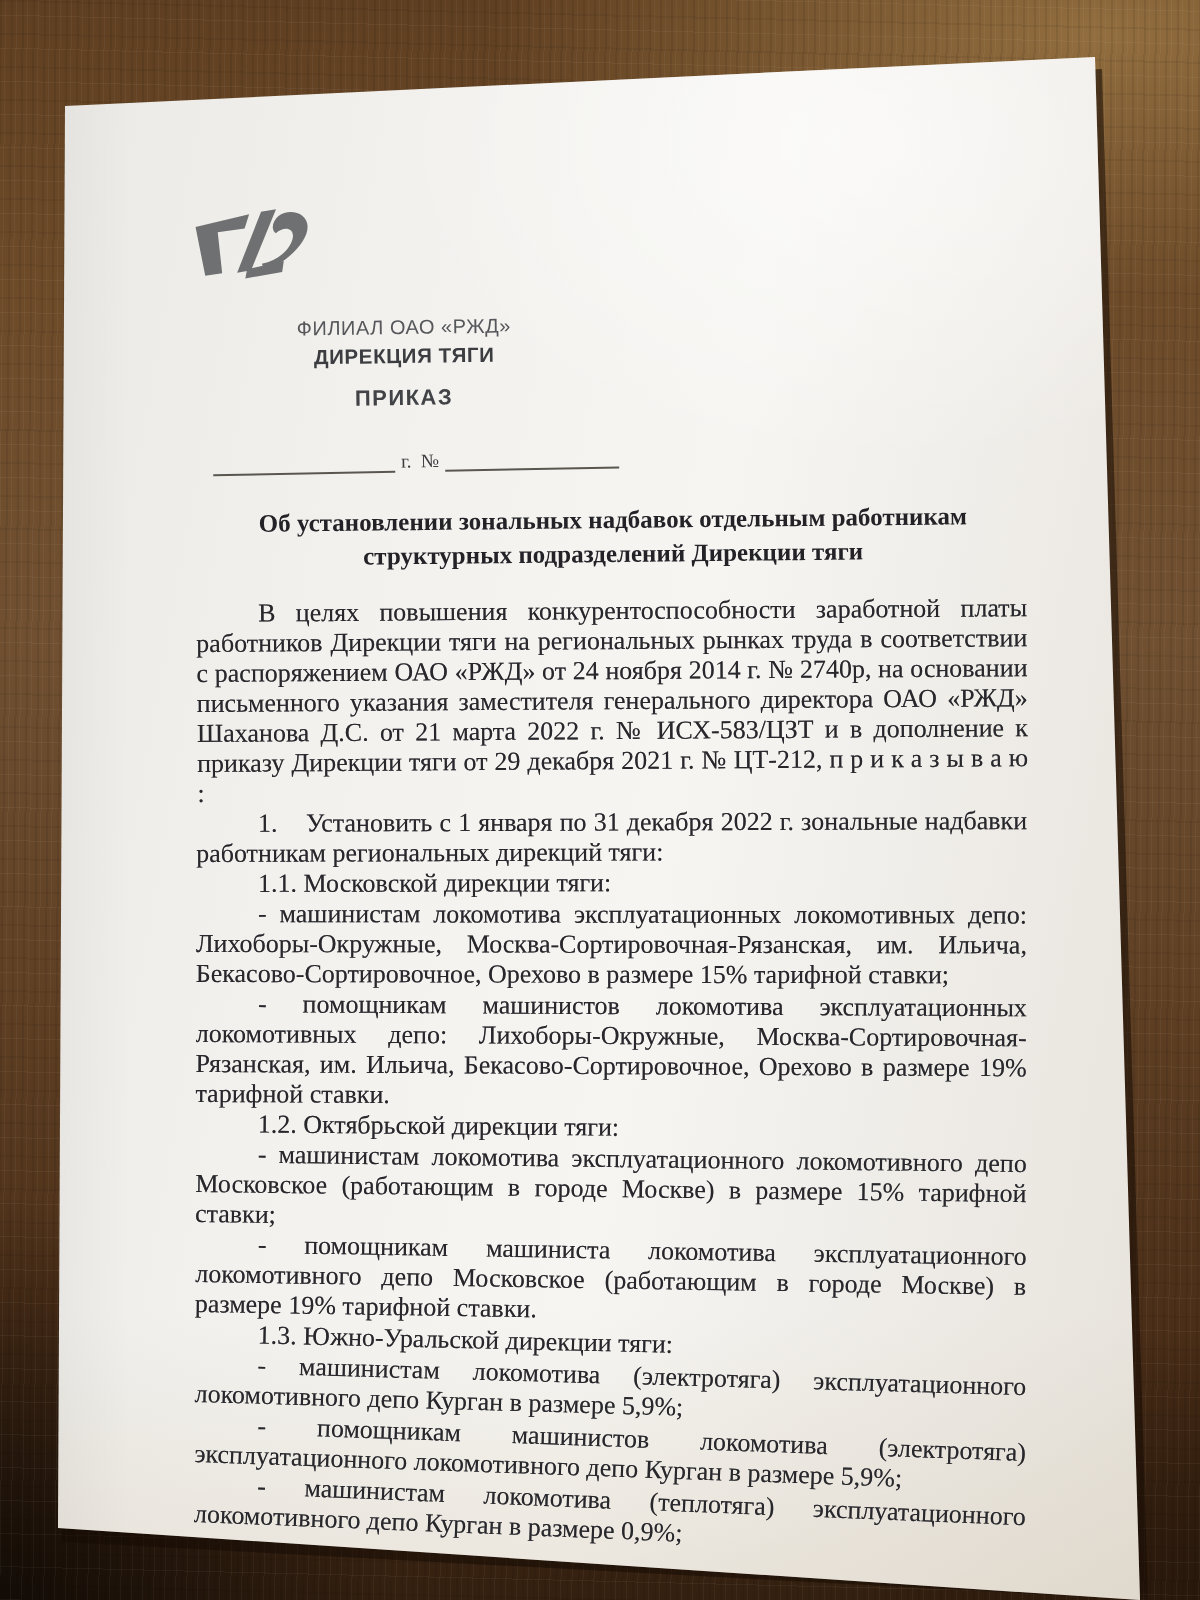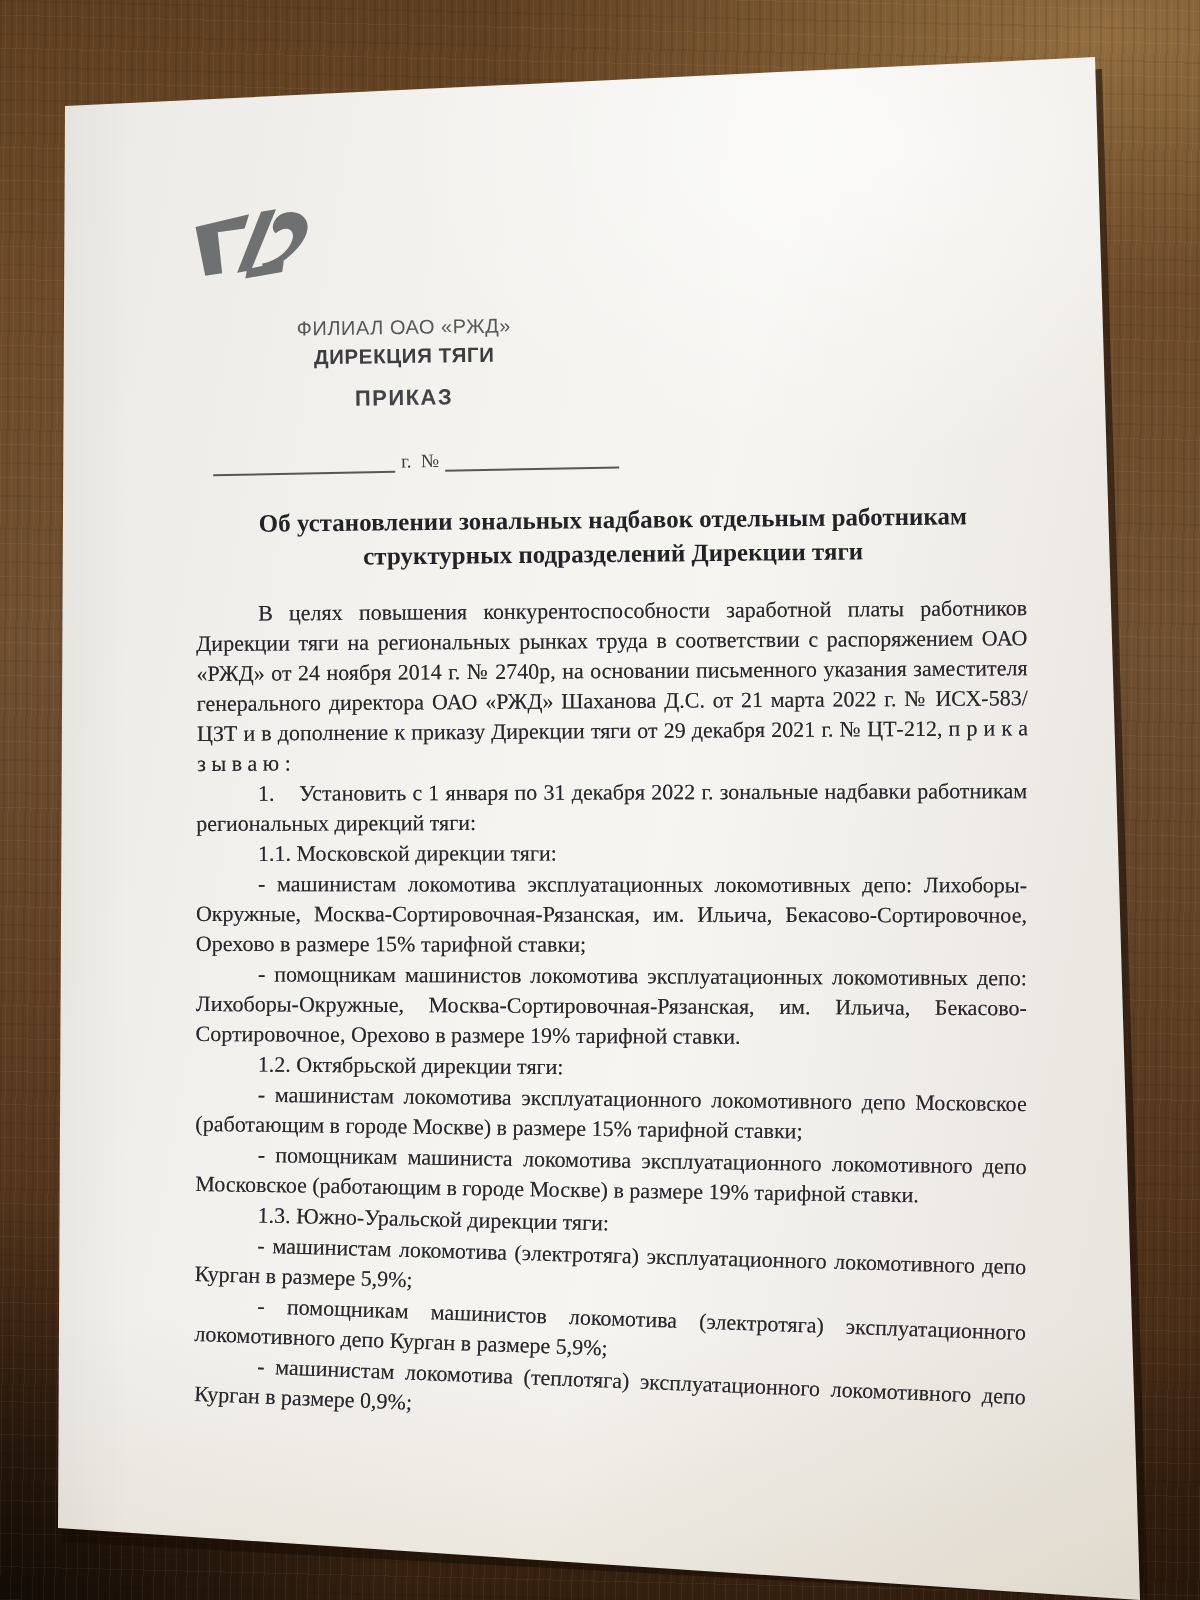--- a/index.html
+++ b/index.html
@@ -40,21 +40,20 @@
     filter: blur(9px);
   }
   .paper {
     position: absolute; inset: 0;
     clip-path: polygon(65px 106px, 1095px 57px, 1140px 1600px, 58px 1528px);
     background:
       radial-gradient(760px 520px at 72% 9%, rgba(255,255,255,.55), transparent 62%),
       linear-gradient(90deg, rgba(0,0,0,.055), transparent 11%),
       linear-gradient(0deg, rgba(205,190,165,.28), transparent 18%),
       linear-gradient(100deg, #e9e8e4 0%, #f2f1ee 30%, #f6f5f2 55%, #edeae5 80%, #e5e1d9 100%);
-    border-radius: 27px;
   }
 
   
   .logo { position:absolute; left:186px; top:198px; width:140px; height:82px;
           transform: rotate(-2deg); }
   .org { position:absolute; left:254px; top:316px; width:300px; text-align:center;
          transform: rotate(-0.8deg);
          font-family:"Liberation Sans", sans-serif; }
   .org .l1 { font-size:20px; letter-spacing:.5px; color:#56575a; }
   .org .l2 { font-size:20.5px; font-weight:700; letter-spacing:.6px; color:#3c3d40; margin-top:5px; }
@@ -74,21 +73,21 @@
   .dateline .mid { padding:0 6px; white-space:pre; font-size:19px; }
 
   
   .title { position:absolute; left:233px; top:503px; width:760px; text-align:center;
            transform: rotate(-0.6deg);
            font-weight:700; font-size:25px; line-height:34px; color:#222227; }
   .title span { display:block; }
 
   
   .bodytext { position:absolute; left:196px; top:599px; width:831px;
-              font-size:22px; line-height:30px; color:#27272c;
+              font-size:26px; line-height:30px; color:#27272c;
               text-align:justify;
               text-shadow: 0 0 .6px rgba(40,40,45,.55); }
   .bodytext p { margin:0; text-indent:62px; transform-origin:0 0; }
 </style>
 </head>
 <body>
 
 <div class="stage">
 
   <div class="wood"></div>

